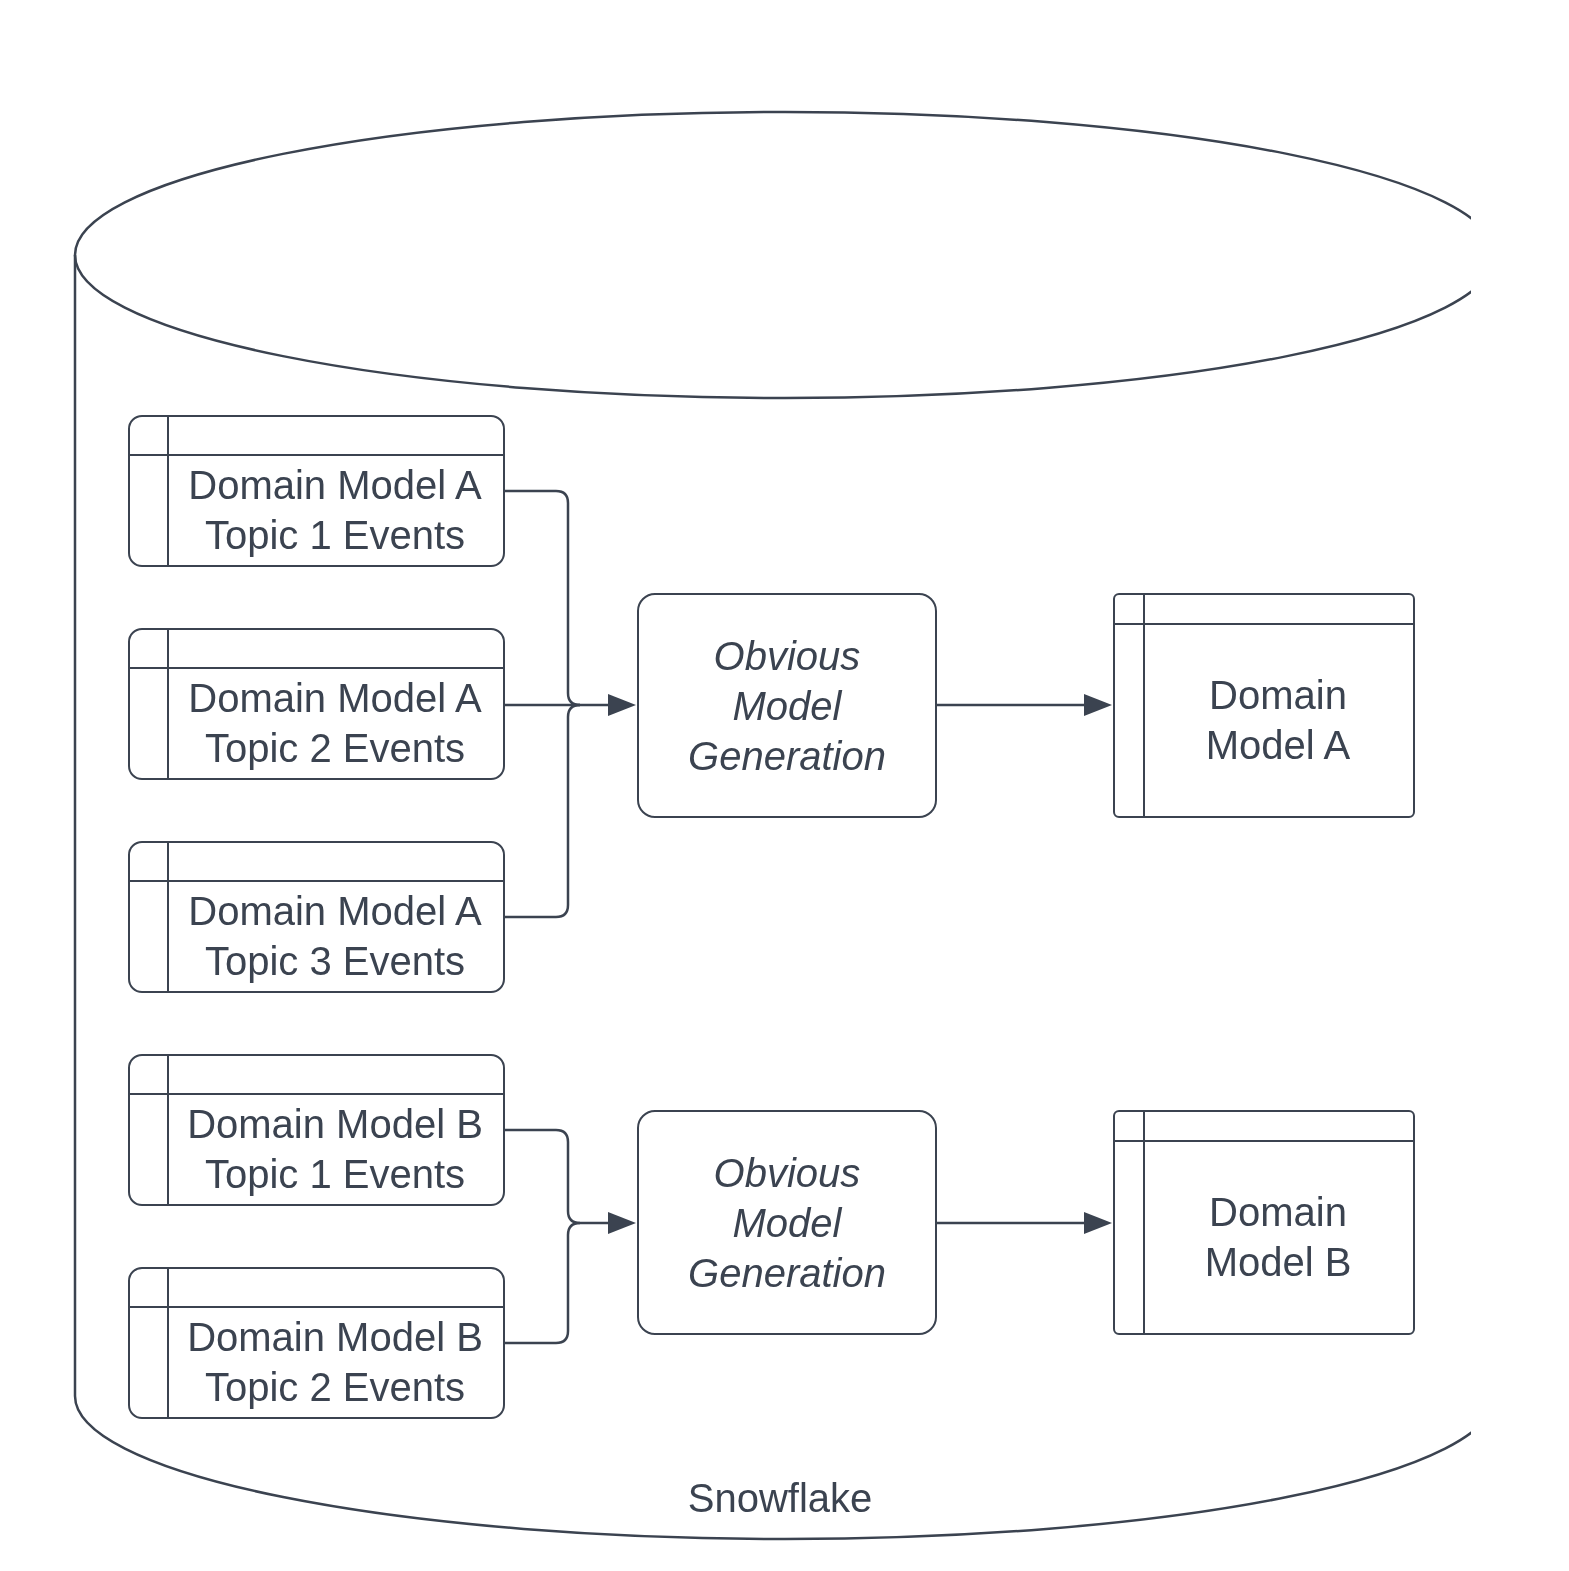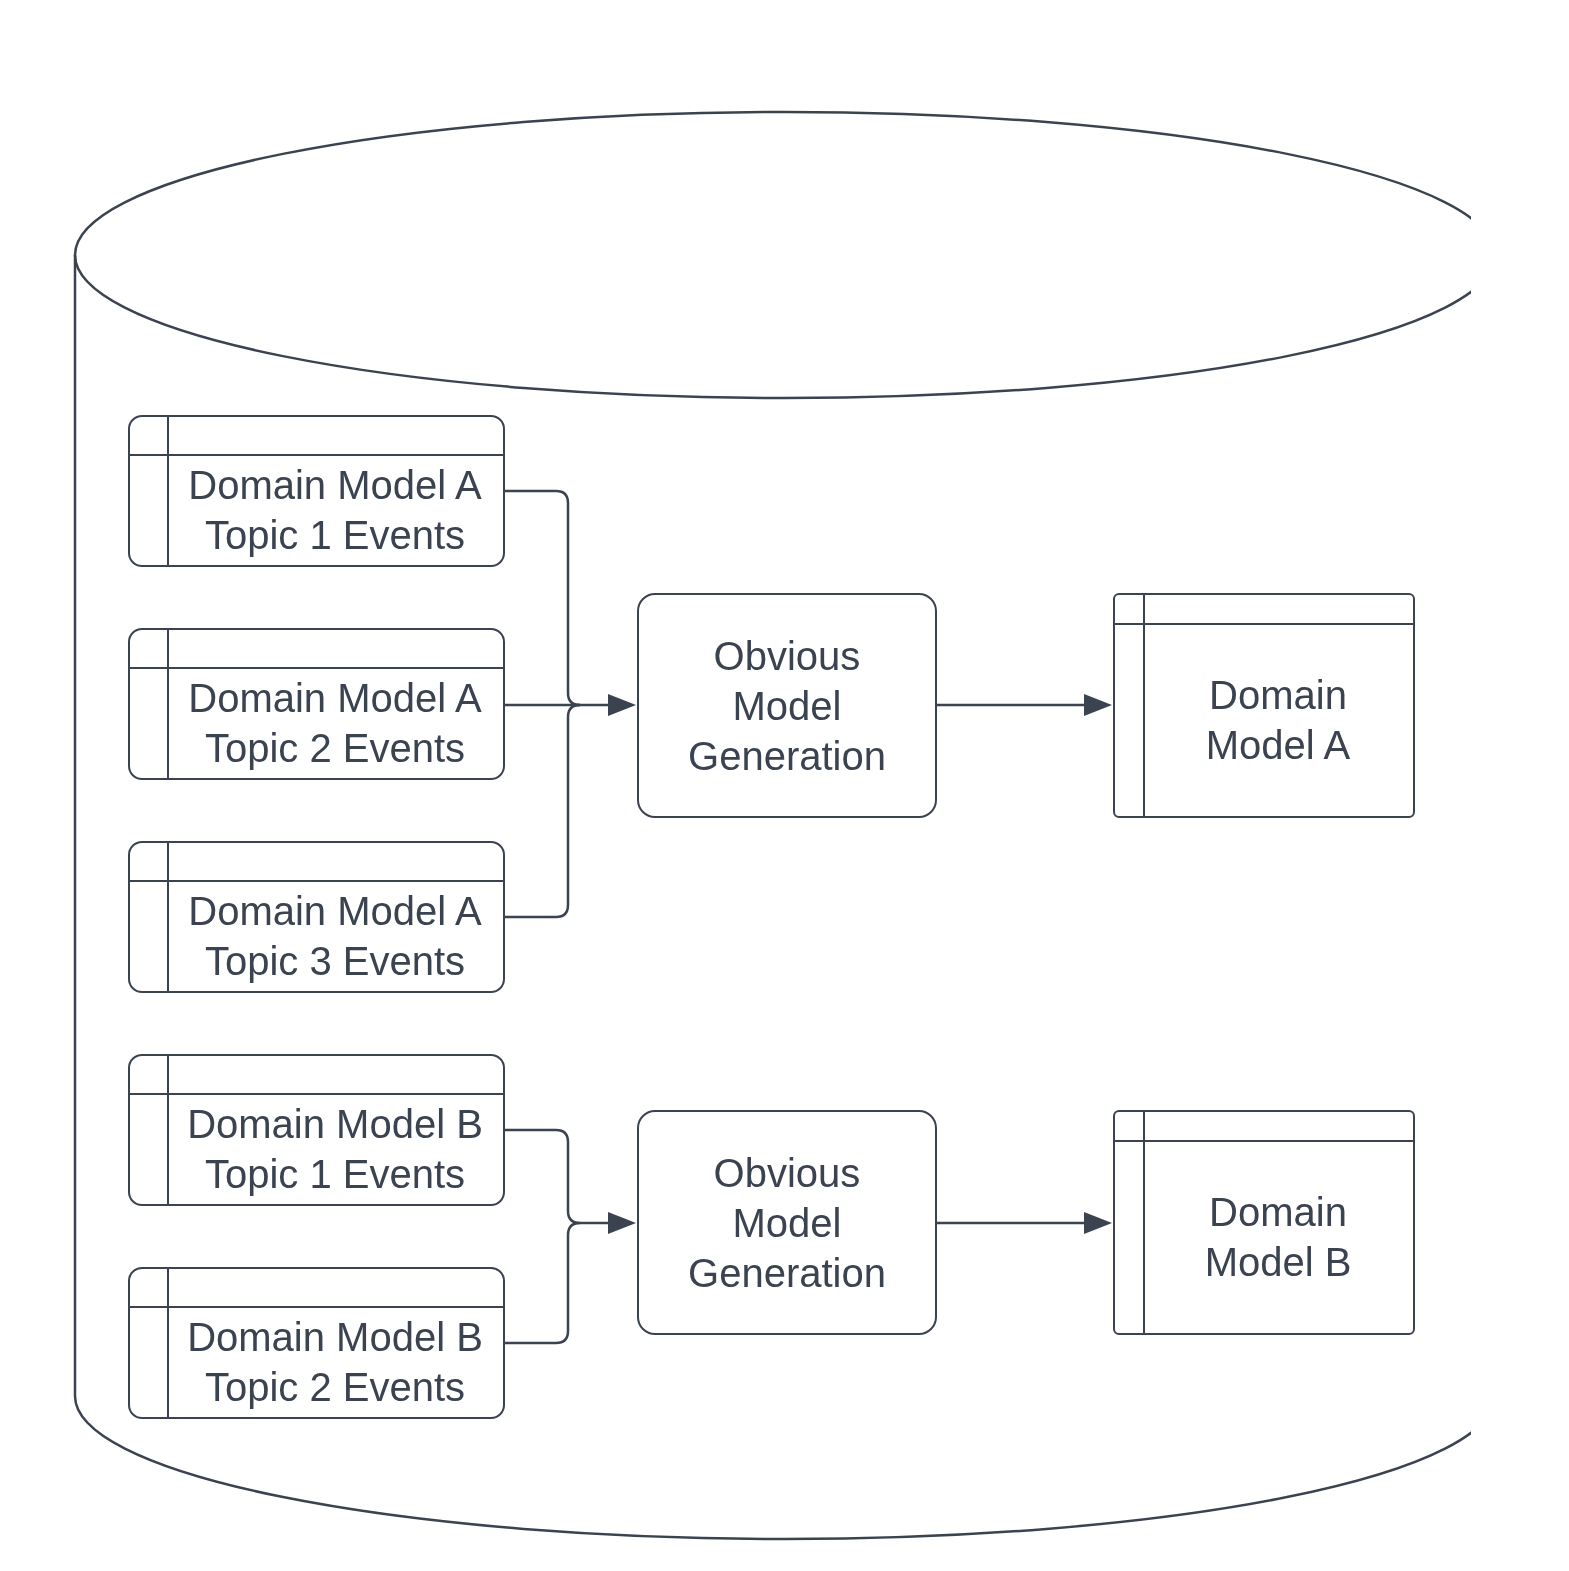--- a/index.html
+++ b/index.html
@@ -56,21 +56,21 @@
     align-items: center;
     justify-content: center;
     text-align: center;
     white-space: pre-line;
     font-size: 40px;
     line-height: 50px;
     color: #3b4350;
   }
   .t-left .label  { left: 37px; right: 0; top: 37px; bottom: 0; }
   .t-right .label { left: 28px; right: 0; top: 28px; bottom: 0; }
-  .p-box .label   { left: 0; right: 0; top: 0; bottom: 0; }
+  .p-box .label   { left: 0; right: 0; top: 0; bottom: 0; font-style: italic; }
   .cyl-label {
     position: absolute;
     left: 585px;
     top: 1433px;
     width: 390px;
     text-align: center;
     font-size: 40px;
     line-height: 50px;
     color: #3b4350;
     white-space: pre-line;
@@ -155,14 +155,15 @@
 Model A</div>
   </div>
 
   <div class="node t-right" style="left:1113px; top:1070px; width:302px; height:225px">
     <div class="col-line"></div>
     <div class="row-line"></div>
     <div class="label">Domain
 Model B</div>
   </div>
 
+  <div class="cyl-label">Snowflake</div>
 
 </div>
 
 </body></html>

